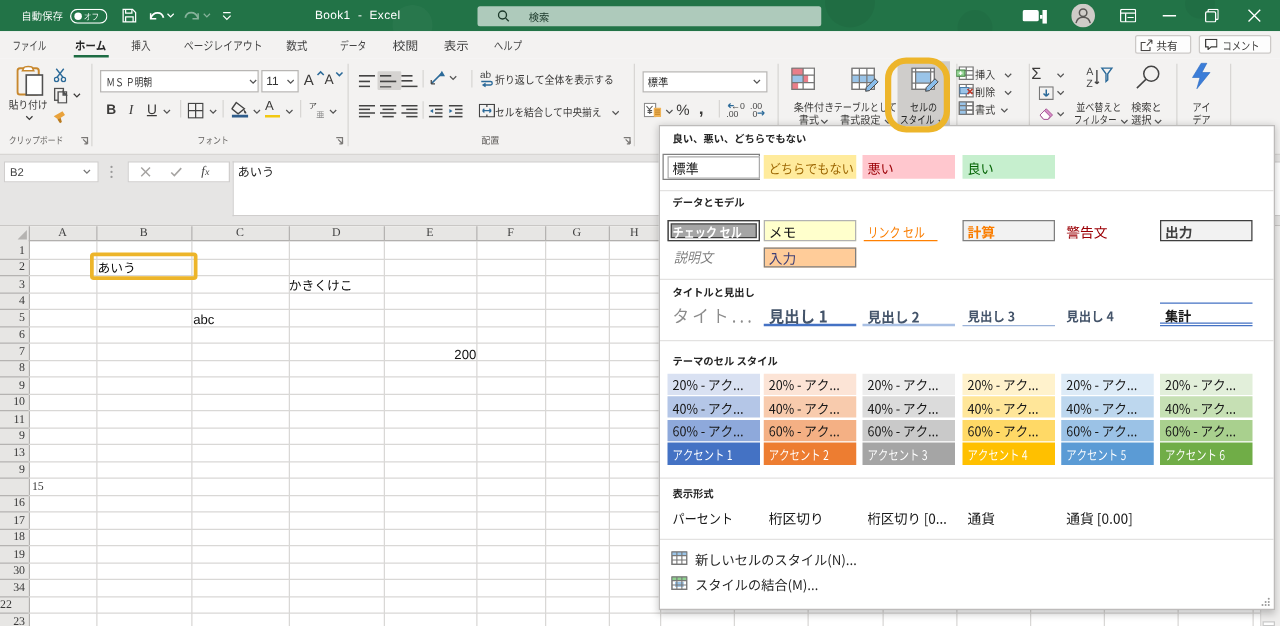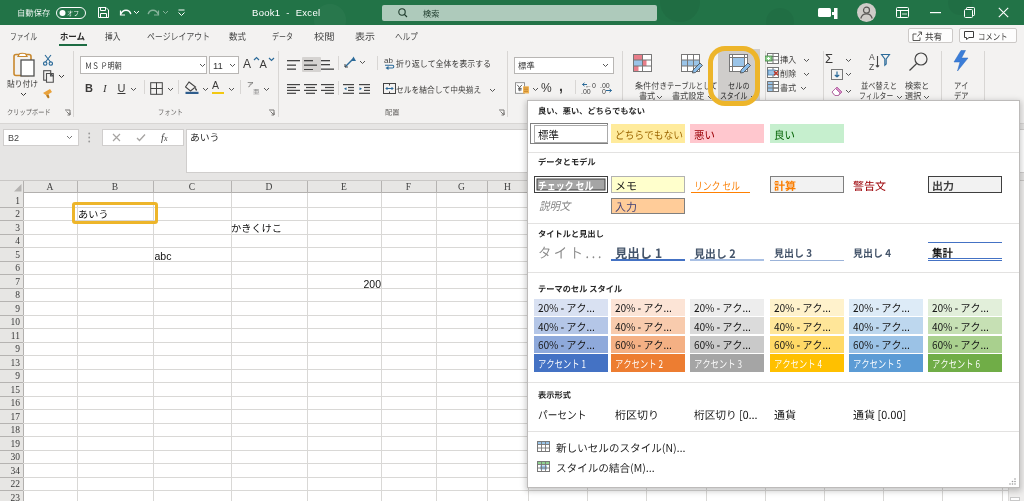--- a/index.html
+++ b/index.html
@@ -598,42 +598,42 @@
 <div class="ab" style="left:23.0px;top:355.0px;width:1001.0px;height:1.0px;background:#d9d8d6"></div>
 <div class="lat" style="left:0;top:344.0px;width:20px;font-size:9.5px;color:#3a3a3a;text-align:right;font-family:'Liberation Serif',serif">9</div>
 <div class="ab" style="left:0.0px;top:368.5px;width:23.0px;height:1.0px;background:#b5b3b1"></div>
 <div class="ab" style="left:23.0px;top:368.5px;width:1001.0px;height:1.0px;background:#d9d8d6"></div>
 <div class="lat" style="left:0;top:357.5px;width:20px;font-size:9.5px;color:#3a3a3a;text-align:right;font-family:'Liberation Serif',serif">13</div>
 <div class="ab" style="left:0.0px;top:382.0px;width:23.0px;height:1.0px;background:#b5b3b1"></div>
 <div class="ab" style="left:23.0px;top:382.0px;width:1001.0px;height:1.0px;background:#d9d8d6"></div>
 <div class="lat" style="left:0;top:371.0px;width:20px;font-size:9.5px;color:#3a3a3a;text-align:right;font-family:'Liberation Serif',serif">9</div>
 <div class="ab" style="left:0.0px;top:395.5px;width:23.0px;height:1.0px;background:#b5b3b1"></div>
 <div class="ab" style="left:23.0px;top:395.5px;width:1001.0px;height:1.0px;background:#d9d8d6"></div>
-<div class="lat" style="left:0;top:384.5px;width:20px;font-size:9.5px;color:#3a3a3a;text-align:right;font-family:'Liberation Serif',serif">15</div>
+<div class="lat" style="left:15px;top:384.5px;width:20px;font-size:9.5px;color:#3a3a3a;text-align:right;font-family:'Liberation Serif',serif">15</div>
 <div class="ab" style="left:0.0px;top:409.0px;width:23.0px;height:1.0px;background:#b5b3b1"></div>
 <div class="ab" style="left:23.0px;top:409.0px;width:1001.0px;height:1.0px;background:#d9d8d6"></div>
 <div class="lat" style="left:0;top:398.0px;width:20px;font-size:9.5px;color:#3a3a3a;text-align:right;font-family:'Liberation Serif',serif">16</div>
 <div class="ab" style="left:0.0px;top:422.5px;width:23.0px;height:1.0px;background:#b5b3b1"></div>
 <div class="ab" style="left:23.0px;top:422.5px;width:1001.0px;height:1.0px;background:#d9d8d6"></div>
 <div class="lat" style="left:0;top:411.5px;width:20px;font-size:9.5px;color:#3a3a3a;text-align:right;font-family:'Liberation Serif',serif">17</div>
 <div class="ab" style="left:0.0px;top:436.0px;width:23.0px;height:1.0px;background:#b5b3b1"></div>
 <div class="ab" style="left:23.0px;top:436.0px;width:1001.0px;height:1.0px;background:#d9d8d6"></div>
 <div class="lat" style="left:0;top:425.0px;width:20px;font-size:9.5px;color:#3a3a3a;text-align:right;font-family:'Liberation Serif',serif">18</div>
 <div class="ab" style="left:0.0px;top:449.5px;width:23.0px;height:1.0px;background:#b5b3b1"></div>
 <div class="ab" style="left:23.0px;top:449.5px;width:1001.0px;height:1.0px;background:#d9d8d6"></div>
 <div class="lat" style="left:0;top:438.5px;width:20px;font-size:9.5px;color:#3a3a3a;text-align:right;font-family:'Liberation Serif',serif">19</div>
 <div class="ab" style="left:0.0px;top:463.0px;width:23.0px;height:1.0px;background:#b5b3b1"></div>
 <div class="ab" style="left:23.0px;top:463.0px;width:1001.0px;height:1.0px;background:#d9d8d6"></div>
 <div class="lat" style="left:0;top:452.0px;width:20px;font-size:9.5px;color:#3a3a3a;text-align:right;font-family:'Liberation Serif',serif">30</div>
 <div class="ab" style="left:0.0px;top:476.5px;width:23.0px;height:1.0px;background:#b5b3b1"></div>
 <div class="ab" style="left:23.0px;top:476.5px;width:1001.0px;height:1.0px;background:#d9d8d6"></div>
 <div class="lat" style="left:0;top:465.5px;width:20px;font-size:9.5px;color:#3a3a3a;text-align:right;font-family:'Liberation Serif',serif">34</div>
 <div class="ab" style="left:0.0px;top:490.0px;width:23.0px;height:1.0px;background:#b5b3b1"></div>
 <div class="ab" style="left:23.0px;top:490.0px;width:1001.0px;height:1.0px;background:#d9d8d6"></div>
-<div class="lat" style="left:0;top:479.0px;width:20px;font-size:9.5px;color:#3a3a3a;text-align:right;font-family:'Liberation Serif',serif">22</div>
+<div class="lat" style="left:0;top:479.0px;width:20px;font-size:9.5px;color:#3a3a3a;font-family:'Liberation Serif',serif">22</div>
 
 <div class="lat" style="left:0;top:492.5px;width:20px;font-size:9.5px;color:#3a3a3a;text-align:right;font-family:'Liberation Serif',serif">23</div>
 <svg class="t" style="left:77.5px;top:217.5px">
     <use href="#g49" fill="#111"></use>
   </svg>
 <svg class="t" style="left:230.5px;top:232.0px">
     <use href="#g50" fill="#111"></use>
   </svg>
 <div class="lat" style="left:154.5px;top:250px;font-size:10.5px;color:#111">abc</div>
 <div class="lat" style="left:330px;top:277.5px;width:51px;text-align:right;font-size:10.5px;color:#111">200</div>

